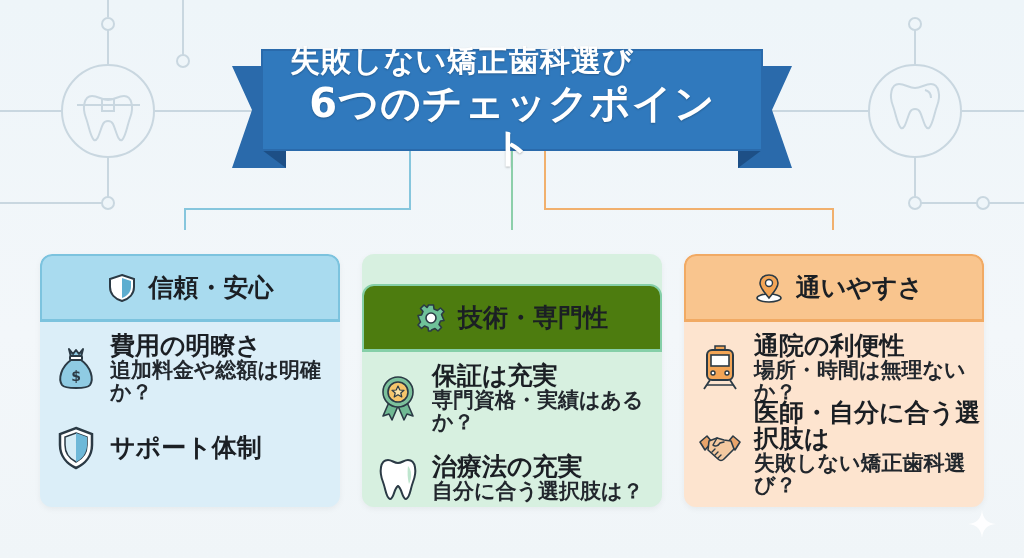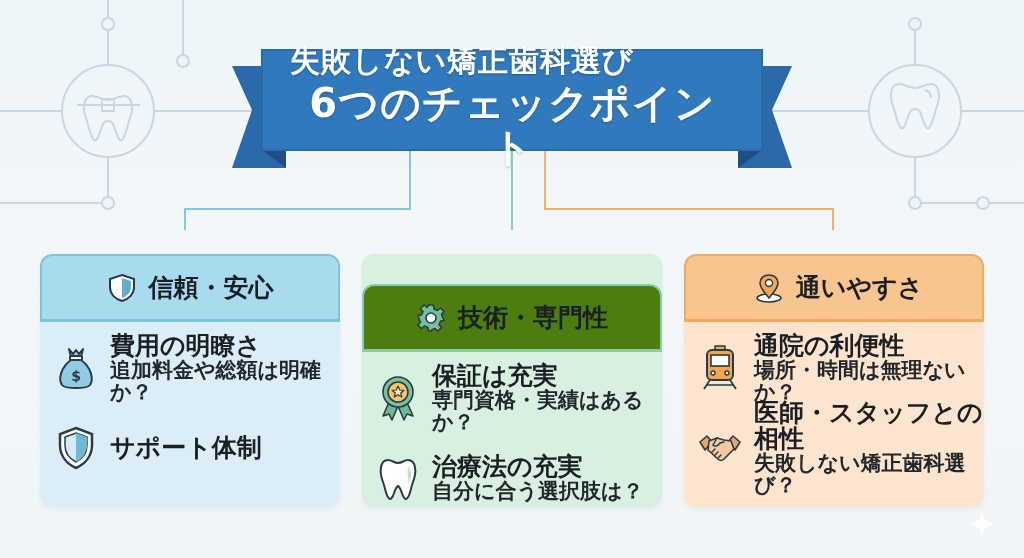--- a/index.html
+++ b/index.html
@@ -224,21 +224,21 @@
       <div class="iicon">
         <svg width="44" height="40" viewBox="0 0 44 40">
           <path d="M2 14 L9 8 L14 14 L7 22 Z" fill="#e9a46a" stroke="#2b3a45" stroke-width="1.6" stroke-linejoin="round"></path>
           <path d="M42 14 L35 8 L30 14 L37 22 Z" fill="#e9a46a" stroke="#2b3a45" stroke-width="1.6" stroke-linejoin="round"></path>
           <path d="M11 13 L19 10 L26 12 L33 13 L36 21 L26 31 C24 33 22 33 20 31 L10 22 Z" fill="#f3c9a0" stroke="#2b3a45" stroke-width="1.6" stroke-linejoin="round"></path>
           <path d="M19 10 L15 17 C17 19 20 18 22 15 L26 14" fill="none" stroke="#2b3a45" stroke-width="1.5" stroke-linecap="round"></path>
           <path d="M14 24 L17 21 M17 27 L20 24 M20 30 L23 27" stroke="#2b3a45" stroke-width="1.4" stroke-linecap="round"></path>
         </svg>
       </div>
       <div class="txt">
-        <span class="t">医師・スタッフとの相性</span>
+        <span class="t">医師・自分に合う選択肢は</span>
         <span class="s">失敗しない矯正歯科選び？</span>
       </div>
     </div>
   </div>
 </div>
 
 <svg class="sparkle" width="32" height="32" viewBox="0 0 32 32">
   <path d="M16 2 C17 11 21 15 30 16 C21 17 17 21 16 30 C15 21 11 17 2 16 C11 15 15 11 16 2 Z" fill="#ffffff" opacity="0.9"></path>
 </svg>
 

